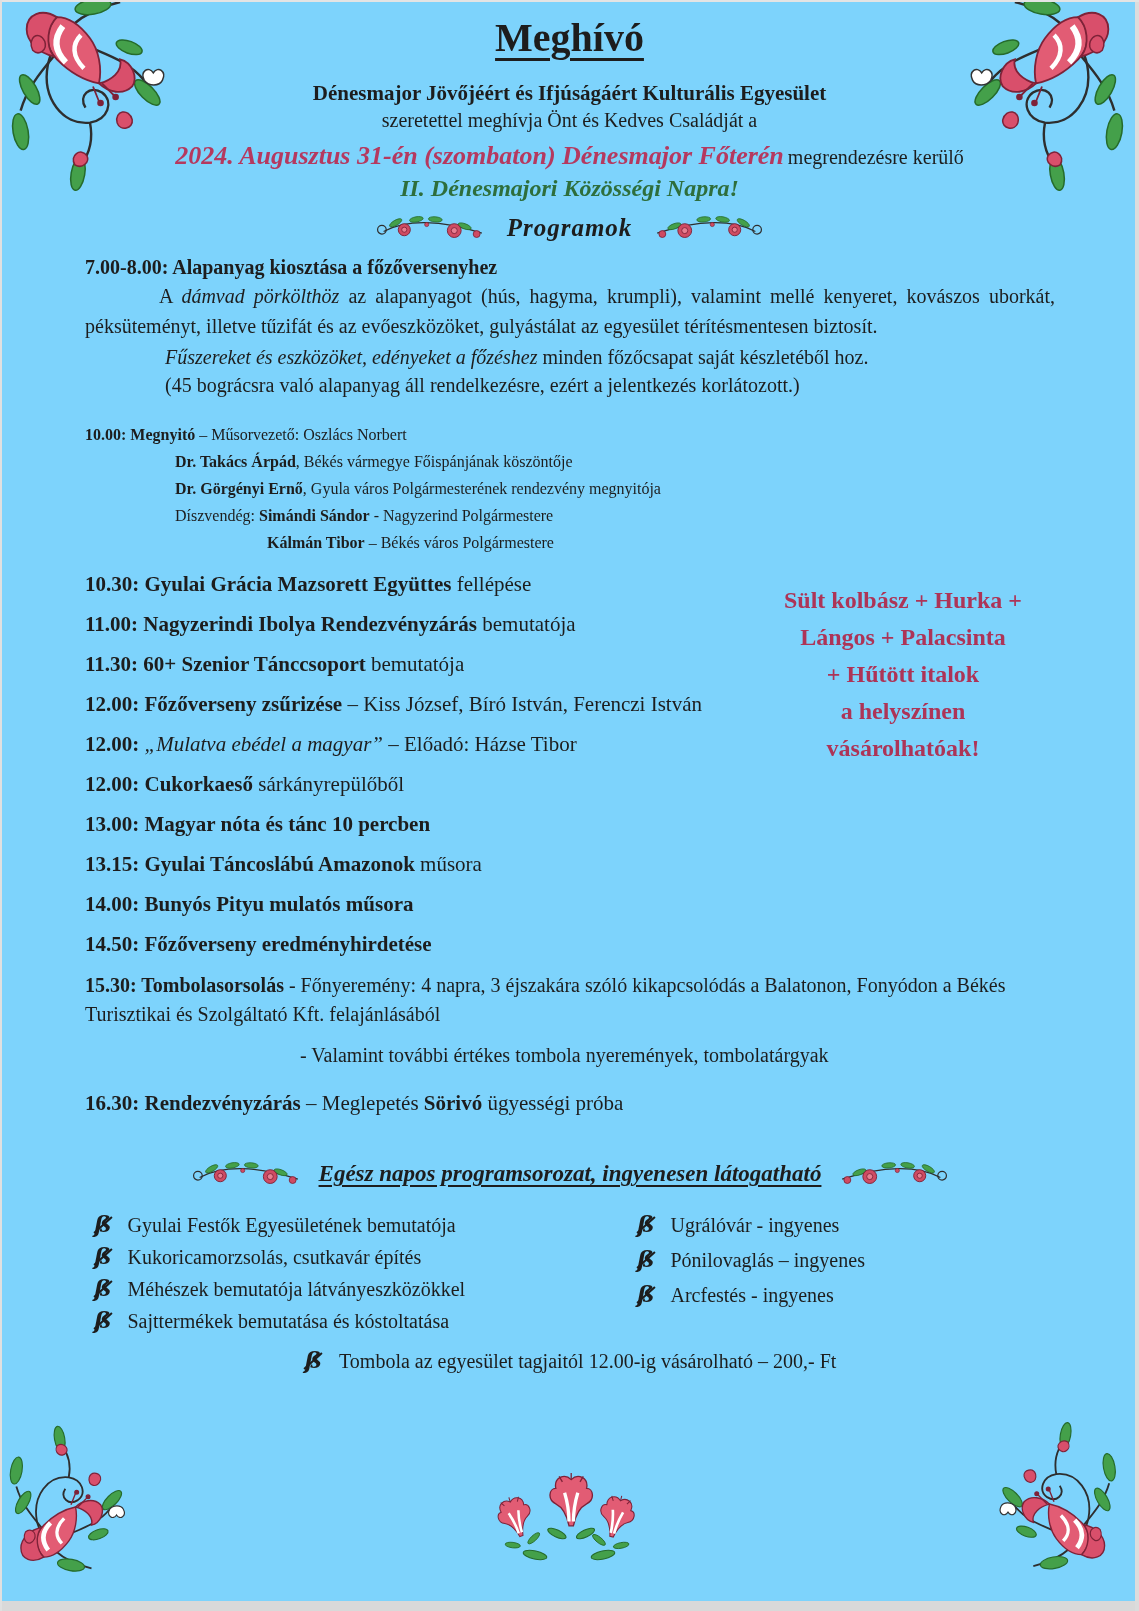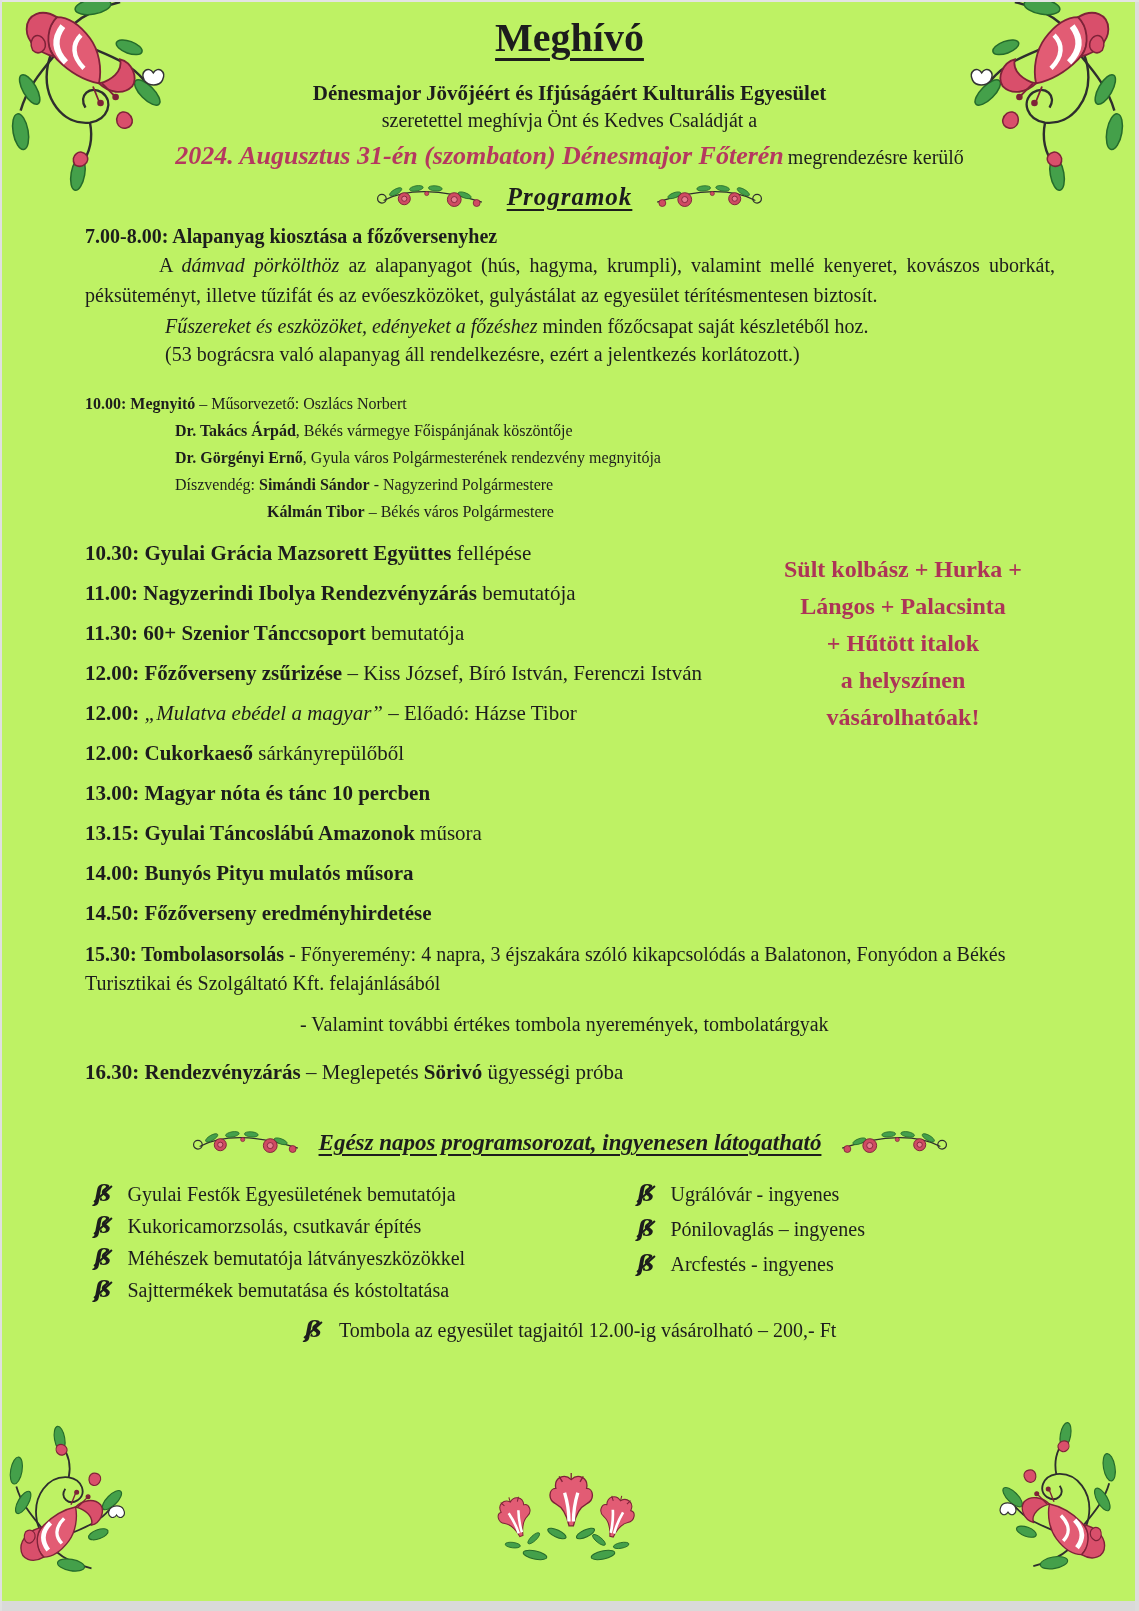--- a/index.html
+++ b/index.html
@@ -1,17 +1,17 @@
 <!DOCTYPE html>
 <html><head>
 <meta charset="utf-8">
 <style>
   html,body{margin:0;padding:0;background:#d9d9d9;}
   .page{
-    position:relative;width:1139px;height:1611px;margin:0 auto;background:#bef264;
+    position:relative;width:1139px;height:1611px;margin:0 auto;background:#7dd3fc;
     font-family:"Liberation Serif","DejaVu Serif",serif;color:#1d1d1d;overflow:hidden;
   }
   .scan-edge{position:absolute;inset:0;pointer-events:none;z-index:5;
     box-shadow:inset 2px 0 0 #e0e0e0, inset 0 2px 0 #e4e4e4, inset -4px 0 0 #dcdcdc, inset 0 -10px 0 #d9d9d9;}
   
   .orn{position:absolute;z-index:1;}
   .orn-tl{left:2px;top:-4px;width:182px;height:196px;}
   .orn-tr{right:6px;top:-4px;width:182px;height:196px;transform:scaleX(-1);}
   .orn-bl{left:2px;bottom:38px;width:138px;height:148px;transform:scaleY(-1);}
   .orn-br{right:16px;bottom:36px;width:138px;height:158px;transform:scale(-1,-1);}
@@ -21,21 +21,21 @@
   
   .title{margin:14px 0 0;text-align:center;font-size:40px;font-weight:bold;}
   .title span{text-decoration:underline;text-decoration-thickness:3px;text-underline-offset:7px;}
   .org-line{margin-top:20px;text-align:center;font-size:21px;font-weight:bold;}
   .invite-line{margin-top:3px;text-align:center;font-size:20px;}
   .date-line{margin-top:9px;text-align:center;}
   .date-red{font-size:26px;font-weight:bold;font-style:italic;color:#b5395f;}
   .date-black{font-size:20px;}
   .event-line{margin-top:4px;text-align:center;font-size:24px;font-weight:bold;font-style:italic;color:#2e6e3c;}
   .deco-header{margin-top:8px;display:flex;align-items:center;justify-content:center;gap:20px;}
-  .deco-header .script{font-size:25px;font-weight:bold;font-style:italic;text-decoration:underline;text-underline-offset:4px;letter-spacing:1px;}
+  .deco-header .script{font-size:25px;font-weight:bold;font-style:italic;text-underline-offset:4px;letter-spacing:1px;}
   
   .content{position:relative;z-index:2;padding:0 84px 0 85px;}
   .sec-head{margin-top:10px;font-size:20px;font-weight:bold;}
   .para{margin:2px 0 0;font-size:20px;line-height:30px;text-align:justify;text-indent:74px;}
   .note{margin-left:80px;margin-top:5px;font-size:20px;}
   .opening-block{margin-top:24px;font-size:16px;line-height:27px;}
   .guest{margin-left:90px;}
   .guest.deep{margin-left:182px;}
   b{font-weight:bold;}
   .it{font-style:italic;}
@@ -160,37 +160,38 @@
       <use href="#tulip-trio"></use>
     </svg>
 
   <h1 class="title"><span>Meghívó</span></h1>
   <div class="org-line">Dénesmajor Jövőjéért és Ifjúságáért Kulturális Egyesület</div>
   <div class="invite-line">szeretettel meghívja Önt és Kedves Családját a</div>
   <div class="date-line">
     <span class="date-red">2024. Augusztus 31-én (szombaton) Dénesmajor Főterén</span>
     <span class="date-black">megrendezésre kerülő</span>
   </div>
+  <div class="event-line">II. Dénesmajori Közösségi Napra!</div>
 
   <div class="deco-header">
     <svg class="sprig">
         <use href="#flower-sprig"></use>
       </svg>
     <span class="script">Programok</span>
     <svg class="sprig flip">
         <use href="#flower-sprig"></use>
       </svg>
   </div>
 
   <div class="content">
 
     <div class="sec-head">7.00-8.00: Alapanyag kiosztása a főzőversenyhez</div>
     <p class="para"><span>A </span><span class="it">dámvad pörkölthöz</span><span> az alapanyagot (hús, hagyma, krumpli), valamint mellé kenyeret, kovászos uborkát, péksüteményt, illetve tűzifát és az evőeszközöket, gulyástálat az egyesület térítésmentesen biztosít.</span></p>
     <div class="note"><span class="it">Fűszereket és eszközöket, edényeket a főzéshez</span><span> minden főzőcsapat saját készletéből hoz.</span></div>
-    <div class="note">(53 bográcsra való alapanyag áll rendelkezésre, ezért a jelentkezés korlátozott.)</div>
+    <div class="note">(45 bográcsra való alapanyag áll rendelkezésre, ezért a jelentkezés korlátozott.)</div>
 
     <div class="opening-block">
       <div><b>10.00: Megnyitó</b><span> – Műsorvezető: Oszlács Norbert</span></div>
       <div class="guest"><span></span><b>Dr. Takács Árpád</b><span>, Békés vármegye Főispánjának köszöntője</span></div>
       <div class="guest"><span></span><b>Dr. Görgényi Ernő</b><span>, Gyula város Polgármesterének rendezvény megnyitója</span></div>
       <div class="guest"><span>Díszvendég: </span><b>Simándi Sándor</b><span> - Nagyzerind Polgármestere</span></div>
       <div class="guest deep"><span></span><b>Kálmán Tibor</b><span> – Békés város Polgármestere</span></div>
     </div>
 
     <div class="schedule">

